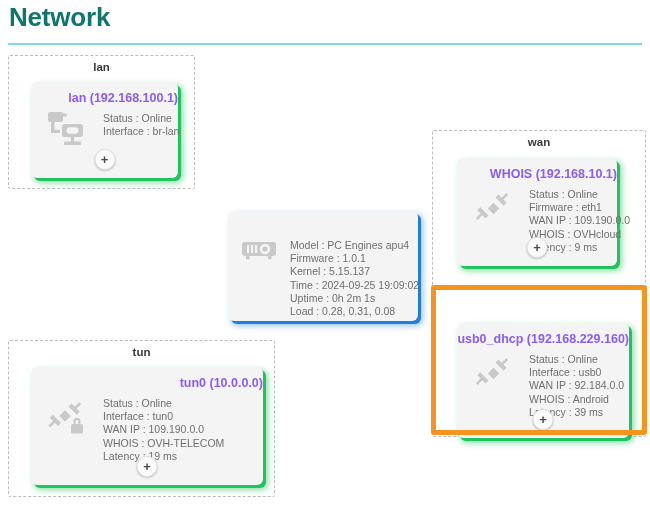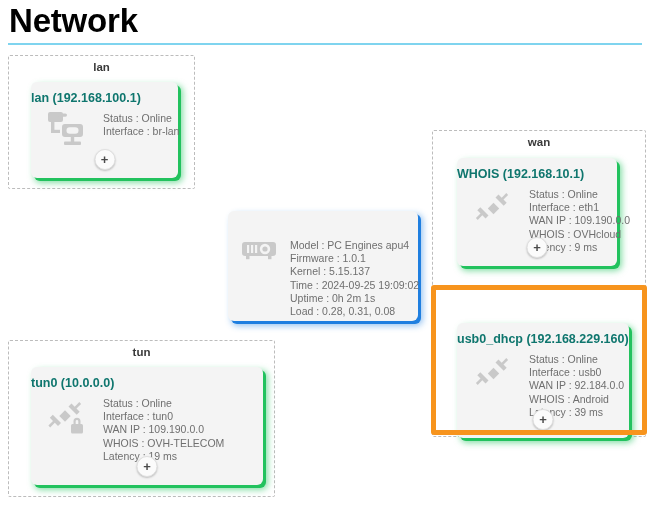--- a/index.html
+++ b/index.html
@@ -14,23 +14,23 @@
     font-family: "Liberation Sans", sans-serif;
     color: #333333;
     overflow: hidden;
   }
 
   
   #page-title {
     position: absolute;
     left: 9px;
     top: 2px;
-    font-size: 33px;
-    font-weight: bold;
-    color: #000000;
+    font-size: 26px;
+    font-weight: bold;
+    color: #0f766e;
     letter-spacing: -0.2px;
   }
   #title-rule {
     position: absolute;
     left: 8px;
     top: 43px;
     width: 634px;
     height: 2px;
     background: #7fd4ef;
   }
@@ -61,24 +61,24 @@
     box-shadow: 3px 3px 0 0 #22c25e, 4px 4px 6px 1px rgba(34,194,94,0.55);
   }
   .card.blue {
     box-shadow: 3px 3px 0 0 #1f7fe0, 4px 4px 6px 1px rgba(31,127,224,0.45);
   }
   .card-title {
     position: absolute;
     top: 9px;
     left: 0;
     width: 100%;
-    text-align: left;
+    text-align: right;
     font-size: 12.5px;
     font-weight: bold;
-    color: #0f766e;
+    color: #8b5cf6;
   }
   .card-body {
     position: absolute;
     top: 30px;
     left: 0;
     right: 0;
     display: flex;
     align-items: flex-start;
   }
   .card-icon {
@@ -193,21 +193,21 @@
     <div class="card-body">
       <div class="card-icon">
         <svg width="40" height="40" viewBox="0 0 40 40" fill="currentColor">
           <path d="M24.5 12.5l3-3 3.2 3.2 4.6-4.6 1.8 1.8-4.6 4.6 3.2 3.2-3 3z" transform="translate(-2,-3)"></path>
           <rect x="16.5" y="16.5" width="8" height="8" transform="rotate(45 20.5 20.5)"></rect>
           <path d="M13.5 24.5l-3 3 -3.2-3.2 -4.6 4.6 -1.8-1.8 4.6-4.6 -3.2-3.2 3-3z" transform="translate(2,3)"></path>
         </svg>
       </div>
       <div class="card-details">
         <div>Status : Online</div>
-        <div>Interface : eth1</div>
+        <div>Firmware : eth1</div>
         <div>WAN IP : 109.190.0.0</div>
         <div>WHOIS : OVHcloud</div>
         <div>Latency : 9 ms</div>
       </div>
     </div>
     <div class="plus-btn">+</div>
   </div>
 
   <div class="card" id="card-usb0">
     <div class="card-title">usb0_dhcp (192.168.229.160)</div>

